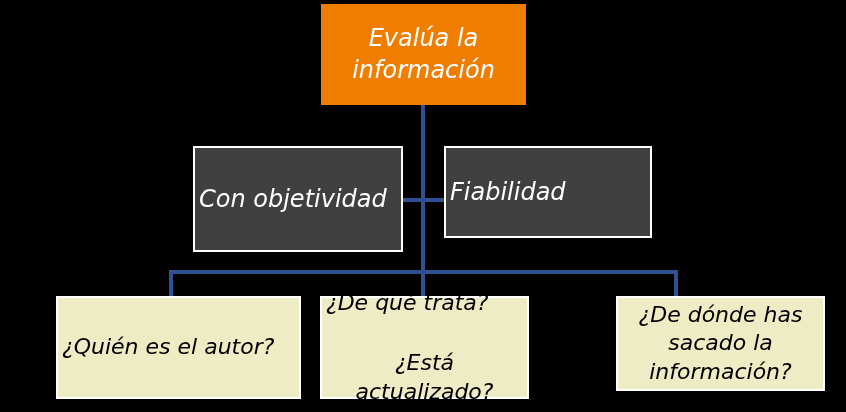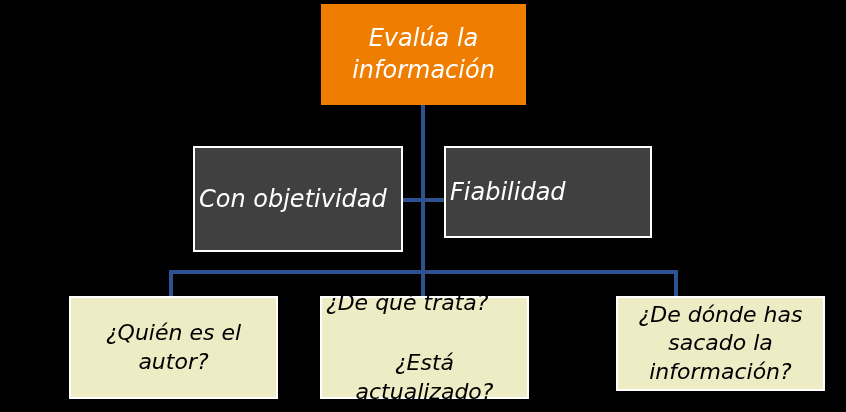--- a/index.html
+++ b/index.html
@@ -43,21 +43,21 @@
   }
   .node-mid-left  { left: 193px; top: 146px; width: 210px; height: 106px; }
   .node-mid-right { left: 444px; top: 146px; width: 208px; height: 92px; }
   .node-bottom {
     background: var(--bottom-fill, #EEECC5);
     border: 2px solid var(--node-border, #fff);
     color: var(--bottom-text, #000);
     font-size: 22px;
     line-height: 1.28;
   }
-  .node-bottom-left   { left: 69px;  top: 296px; width: 209px; height: 103px; }
+  .node-bottom-left   { left: 56px;  top: 296px; width: 245px; height: 103px; }
   .node-bottom-center { left: 320px; top: 296px; width: 209px; height: 103px; gap: 16px; }
   .node-bottom-right  { left: 572px; top: 296px; width: 209px; height: 95px; margin-left: 44px; }
   .node-bottom-center .para + .para { margin-top: 16px; }
   .connector {
     position: absolute;
     background: var(--connector, #2E5191);
   }
   .conn-trunk        { left: 421px; top: 105px; width: 4px;   height: 170px; }
   .conn-mid-link     { left: 403px; top: 198px; width: 41px;  height: 4px; }
   .conn-bottom-rail  { left: 169px; top: 270px; width: 509px; height: 4px; }

